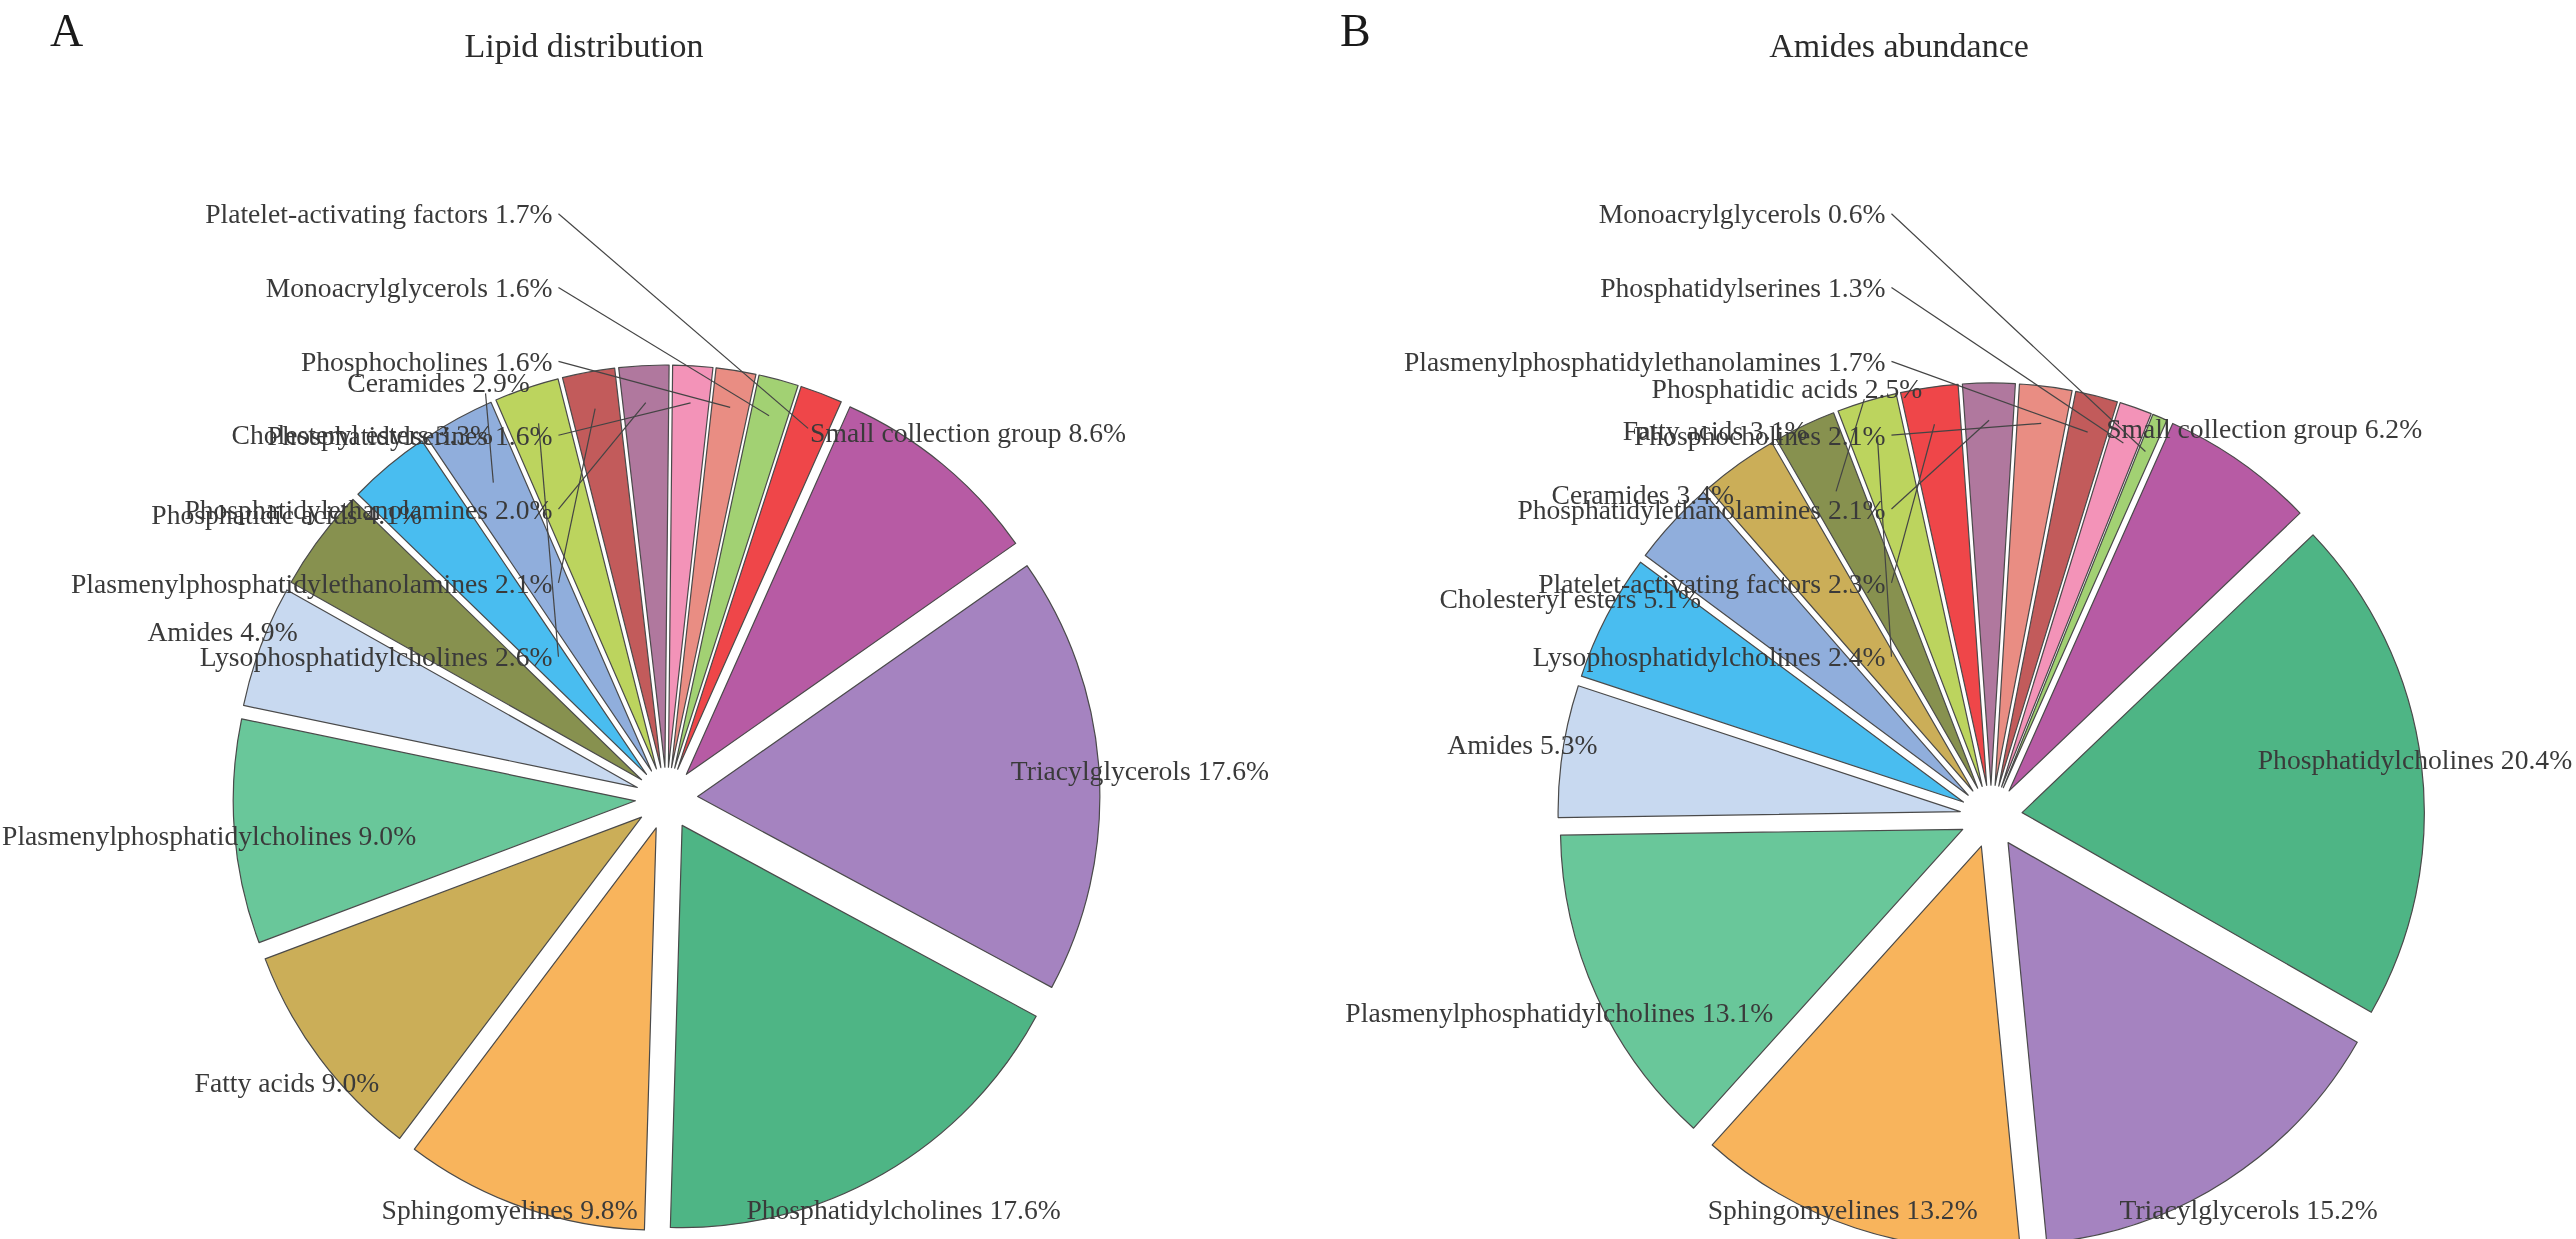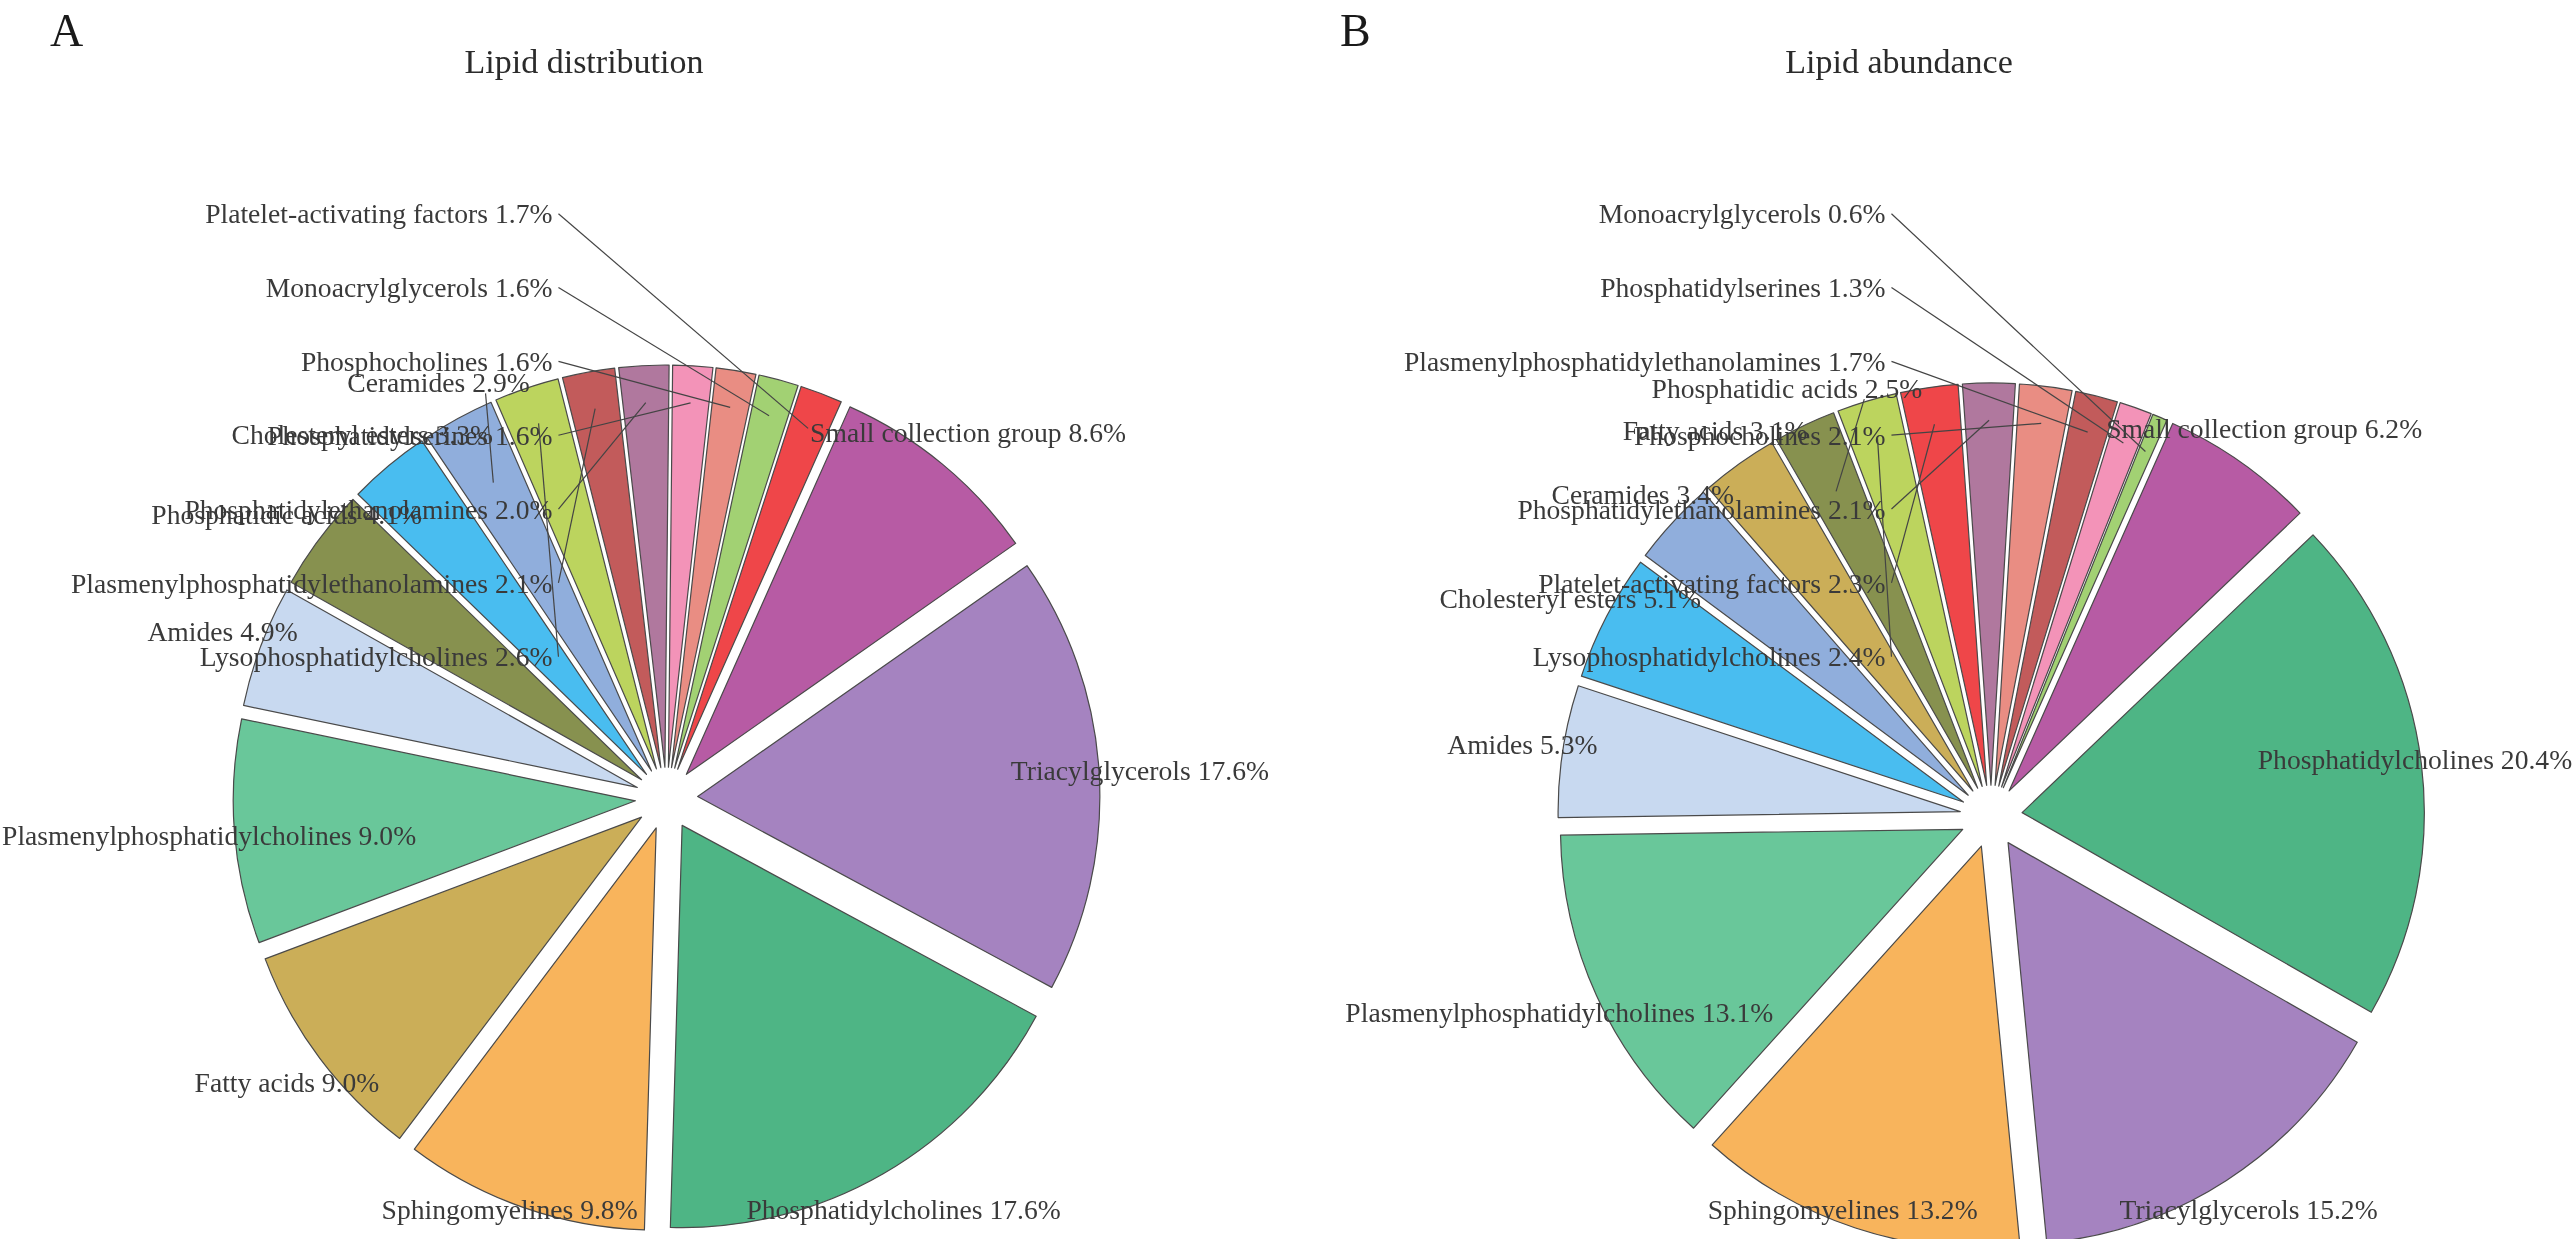--- a/index.html
+++ b/index.html
@@ -24,21 +24,21 @@
     position: absolute;
     top: 8.4px;
     font-size: 46px;
     color: #1a1a1a;
     line-height: 1;
   }
   .panel.a .panel-letter { left: 50px; }
   .panel.b .panel-letter { left: 52px; }
   .chart-title {
     position: absolute;
-    top: 45px;
+    top: 29px;
     transform: translateX(-50%);
     font-size: 34px;
     color: #2b2b2b;
     white-space: nowrap;
     line-height: 1;
   }
   .panel.a .chart-title { left: 584px; }
   .panel.b .chart-title { left: 611px; }
   svg.pie { position: absolute; left: 0; top: 0; }
   .slice-label, .stacked-label { fill: #3a3a3a; }
@@ -92,21 +92,21 @@
         <text x="920" y="848" dy="0.35em" text-anchor="end" font-size="46" fill="#3a3a3a" class="stacked-label">Phosphatidylethanolamines 2.0%</text>
         <line x1="930" y1="971" x2="991.0839699884597" y2="680.8012801874187" stroke="#444444" stroke-width="2"></line>
         <text x="920" y="971" dy="0.35em" text-anchor="end" font-size="46" fill="#3a3a3a" class="stacked-label">Plasmenylphosphatidylethanolamines 2.1%</text>
         <line x1="930" y1="1094" x2="896.8685083495666" y2="705.3601299413707" stroke="#444444" stroke-width="2"></line>
         <text x="920" y="1094" dy="0.35em" text-anchor="end" font-size="46" fill="#3a3a3a" class="stacked-label">Lysophosphatidylcholines 2.6%</text>
       </svg>
   </div>
 
   <div class="panel b">
     <div class="panel-letter">B</div>
-    <div class="chart-title">Lipid abundance</div>
+    <div class="chart-title">Amides abundance</div>
     <svg class="pie" width="1288" height="1239" viewBox="0 0 2145 2064">
         <path d="M 1200.9 1317.5 L 1473.5 705.4 A 670 670 0 0 1 1685.5 854.8 Z" fill="#B75BA4" stroke="#4a4a4a" stroke-width="2" stroke-linejoin="round"></path>
         <path d="M 1222.6 1353.7 L 1707.2 891.0 A 670 670 0 0 1 1804.3 1686.3 Z" fill="#4EB585" stroke="#4a4a4a" stroke-width="2" stroke-linejoin="round"></path>
         <path d="M 1199.2 1403.7 L 1780.9 1736.2 A 670 670 0 0 1 1263.7 2070.6 Z" fill="#A583C0" stroke="#4a4a4a" stroke-width="2" stroke-linejoin="round"></path>
         <path d="M 1154.7 1409.4 L 1219.2 2076.3 A 670 670 0 0 1 706.4 1907.3 Z" fill="#F8B45C" stroke="#4a4a4a" stroke-width="2" stroke-linejoin="round"></path>
         <path d="M 1123.7 1381.5 L 675.3 1879.4 A 670 670 0 0 1 453.7 1391.3 Z" fill="#69C79A" stroke="#4a4a4a" stroke-width="2" stroke-linejoin="round"></path>
         <path d="M 1119.6 1352.1 L 449.7 1362.0 A 670 670 0 0 1 483.3 1142.4 Z" fill="#C8D9F0" stroke="#4a4a4a" stroke-width="2" stroke-linejoin="round"></path>
         <path d="M 1124.8 1336.1 L 488.5 1126.3 A 670 670 0 0 1 587.0 936.6 Z" fill="#49BDF0" stroke="#4a4a4a" stroke-width="2" stroke-linejoin="round"></path>
         <path d="M 1132.8 1324.7 L 594.9 925.3 A 670 670 0 0 1 691.8 820.3 Z" fill="#90AEDC" stroke="#4a4a4a" stroke-width="2" stroke-linejoin="round"></path>
         <path d="M 1140.7 1317.7 L 699.8 813.3 A 670 670 0 0 1 805.7 737.5 Z" fill="#CBAE58" stroke="#4a4a4a" stroke-width="2" stroke-linejoin="round"></path>

